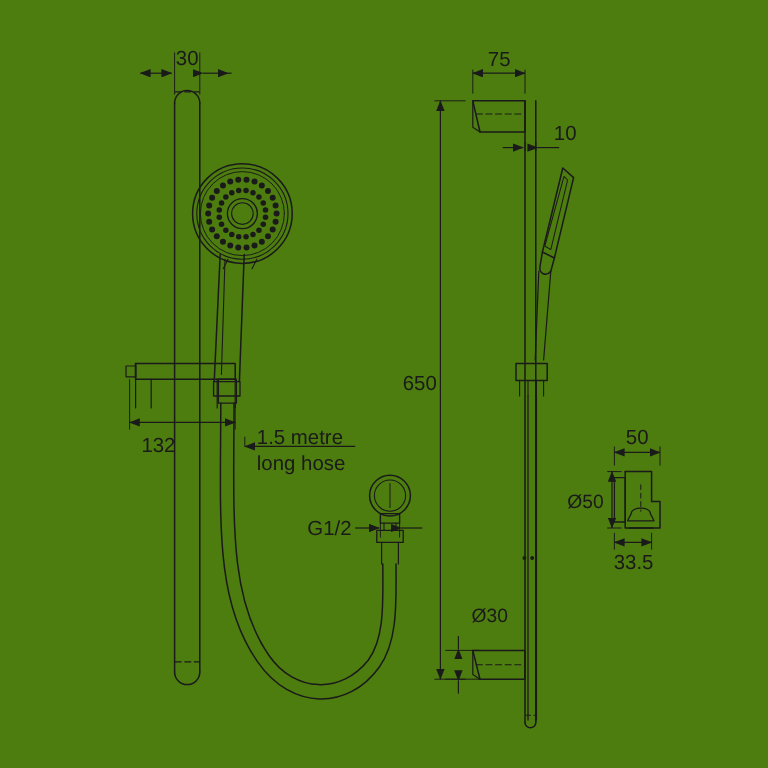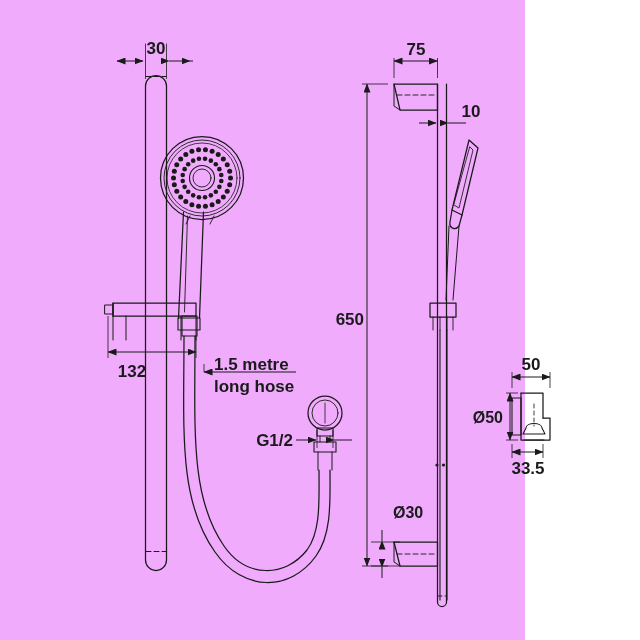--- a/index.html
+++ b/index.html
@@ -1,18 +1,18 @@
 <!DOCTYPE html>
 <html><head>
 <meta charset="utf-8">
 <style>
   html,body{margin:0;padding:0;background:#ffffff;}
   body{width:640px;height:640px;overflow:hidden;
        font-family:"Liberation Sans",sans-serif;color:#1a1a1a;}
-  #sheet{position:relative;width:525px;height:640px;background:#f0abfc;font-weight:bold;}
+  #sheet{position:relative;width:640px;height:640px;background:#4d7c0f;}
   svg{display:block;}
   .dimtxt{font-family:"Liberation Sans",sans-serif;font-size:17px;fill:#1a1a1a;}
   .dimtxt.small{font-size:16px;}
   .notetxt{font-family:"Liberation Sans",sans-serif;font-size:17px;fill:#1a1a1a;}
 </style>
 </head>
 <body>
 
 <div id="sheet">
 <svg width="640" height="640" viewBox="0 0 640 640">

